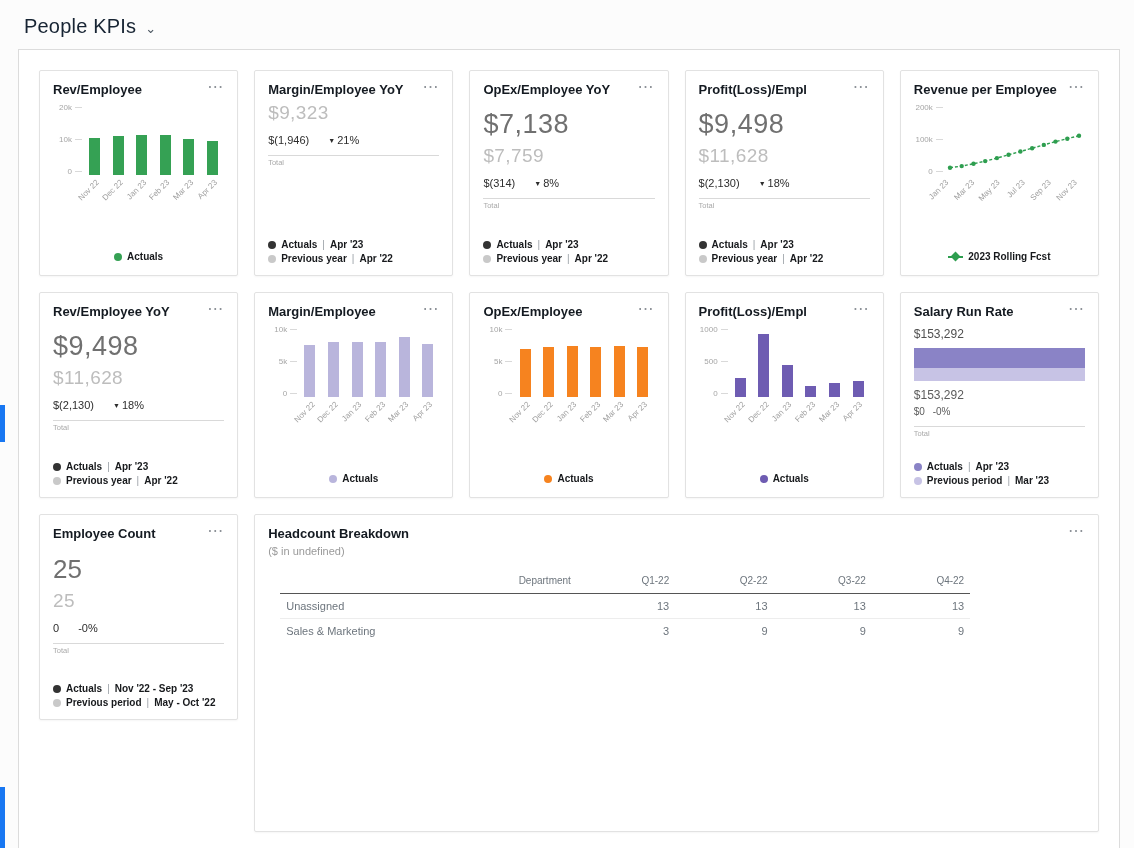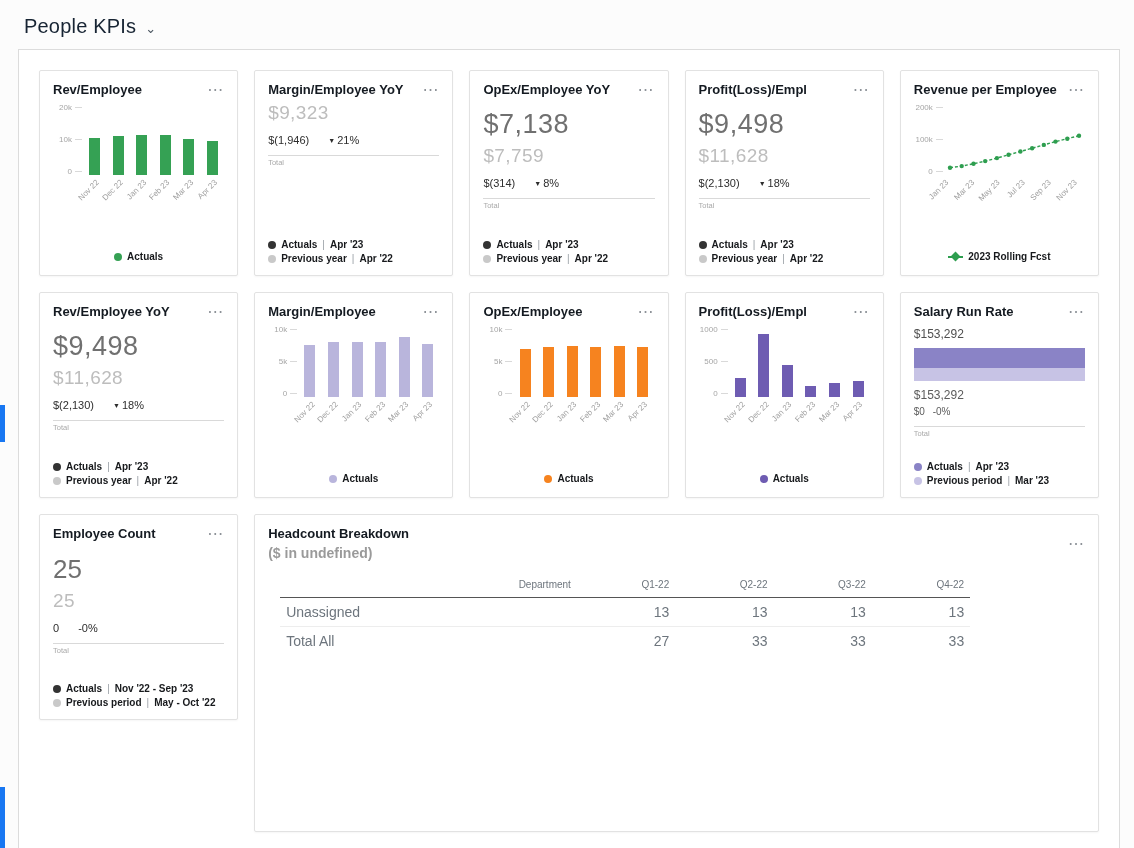--- a/index.html
+++ b/index.html
@@ -33,27 +33,27 @@
     border: 1px solid #e2e2e2;
     border-radius: 2px;
     box-shadow: 0 1px 2px rgba(0,0,0,0.04);
     padding: 11px 13px 8px;
     height: 206px;
     display: flex;
     flex-direction: column;
     overflow: hidden;
   }
   .card-tall { height: 318px; grid-column: 2 / 6; }
-  .card-head { display: flex; justify-content: space-between; align-items: center; }
+  .card-head { display: flex; justify-content: space-between; align-items: flex-start; }
   .card-title {
     font-size: 13px; font-weight: bold; color: #141a21;
     white-space: nowrap; overflow: hidden; text-overflow: ellipsis; max-width: 150px;
   }
   .card-title-wide { max-width: 400px; }
-  .card-subtitle { font-size: 14px; color: #9a9a9a; margin-top: 4px; font-weight: bold; }
+  .card-subtitle { font-size: 11px; color: #9a9a9a; margin-top: 4px; }
   .menu-dots { color: #8d9298; font-size: 16px; line-height: 10px; letter-spacing: 1px; cursor: pointer; flex: none; }
 
   
   .kpi-primary { font-size: 27px; color: #707070; margin-top: 12px; letter-spacing: 0.5px; }
   .kpi-secondary { font-size: 19px; color: #bdbdbd; margin-top: 5px; letter-spacing: 0.4px; }
   .kpi-delta { font-size: 11px; color: #2d2d2d; margin-top: 10px; }
   .kpi-delta .pct { margin-left: 16px; }
   .tri { font-size: 7px; vertical-align: 1px; margin-right: 2px; }
   .kpi-divider { border-top: 1px solid #d9d9d9; margin-top: 9px; }
   .kpi-total { font-size: 7.5px; color: #a9a9a9; margin-top: 2px; }
@@ -95,21 +95,21 @@
   .xlabels { flex: 1; position: relative; }
   .xanchor { position: absolute; top: 3px; width: 0; }
   .xlabel { position: absolute; right: 0; top: 0; white-space: nowrap; font-size: 8px; color: #a0a0a0;
             transform: rotate(-45deg); transform-origin: top right; }
 
   
   .hc-table { width: 690px; margin: 14px 0 0 12px; border-collapse: collapse; }
   .hc-table th { font-size: 10px; font-weight: normal; color: #6d757d; text-align: right;
                  padding: 4px 6px 7px; border-bottom: 1px solid #555; }
   .hc-table th.dept-h { width: 43%; }
-  .hc-table td { font-size: 14px; color: #6d757d; text-align: right; padding: 6px 6px; border-bottom: 1px solid #ededed; }
+  .hc-table td { font-size: 11px; color: #6d757d; text-align: right; padding: 6px 6px; border-bottom: 1px solid #ededed; }
   .hc-table td.dept { text-align: left; }
   .hc-table tbody tr:last-child td { border-bottom: none; }
 
   
   .edge-strip { position: absolute; left: 0; width: 5px; background: #1877f2; }
   .edge-strip-top { top: 405px; height: 37px; }
   .edge-strip-bottom { top: 787px; height: 61px; }
 </style>
 </head>
 <body>
@@ -631,25 +631,25 @@
             </thead>
             <tbody>
               <tr>
                 <td class="dept">Unassigned</td>
                 <td>13</td>
                 <td>13</td>
                 <td>13</td>
                 <td>13</td>
               </tr>
               <tr>
-                <td class="dept">Total All</td>
-                <td>27</td>
-                <td>33</td>
-                <td>33</td>
-                <td>33</td>
+                <td class="dept">Sales &amp; Marketing</td>
+                <td>3</td>
+                <td>9</td>
+                <td>9</td>
+                <td>9</td>
               </tr>
             </tbody>
           </table>
         </div>
     </div>
 
   </div>
 </div>
 
 <div class="edge-strip edge-strip-top"></div>

